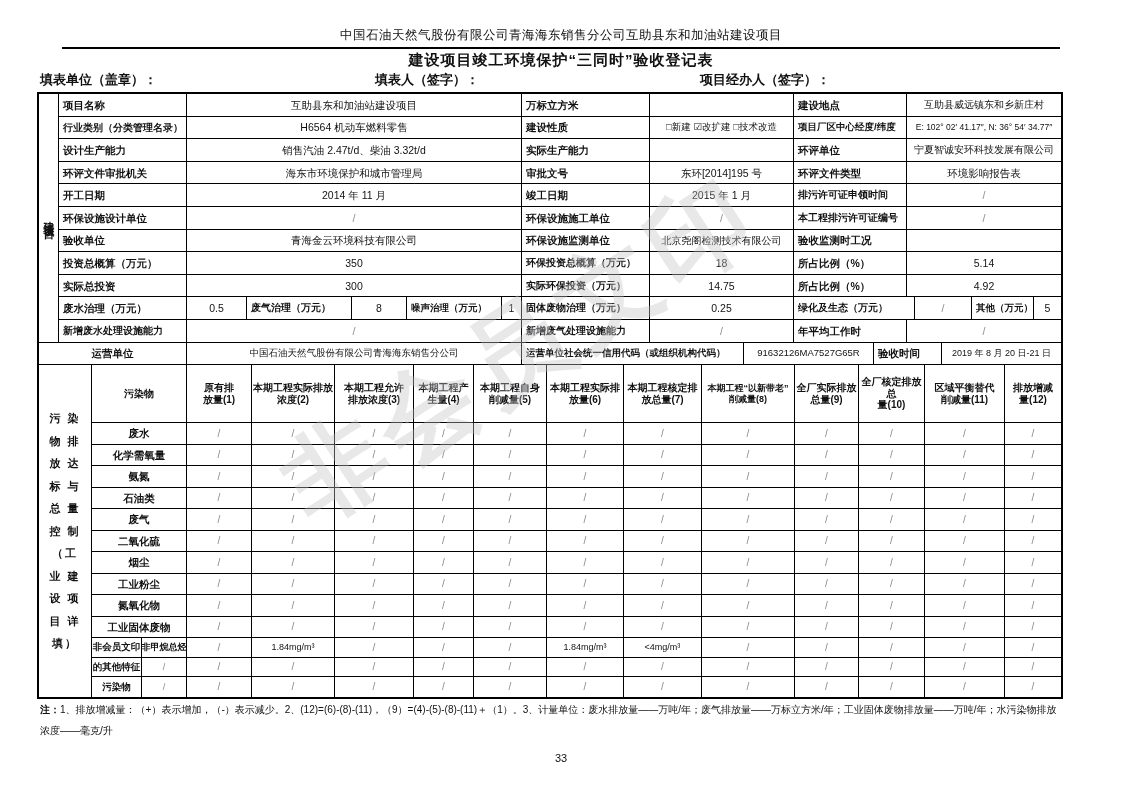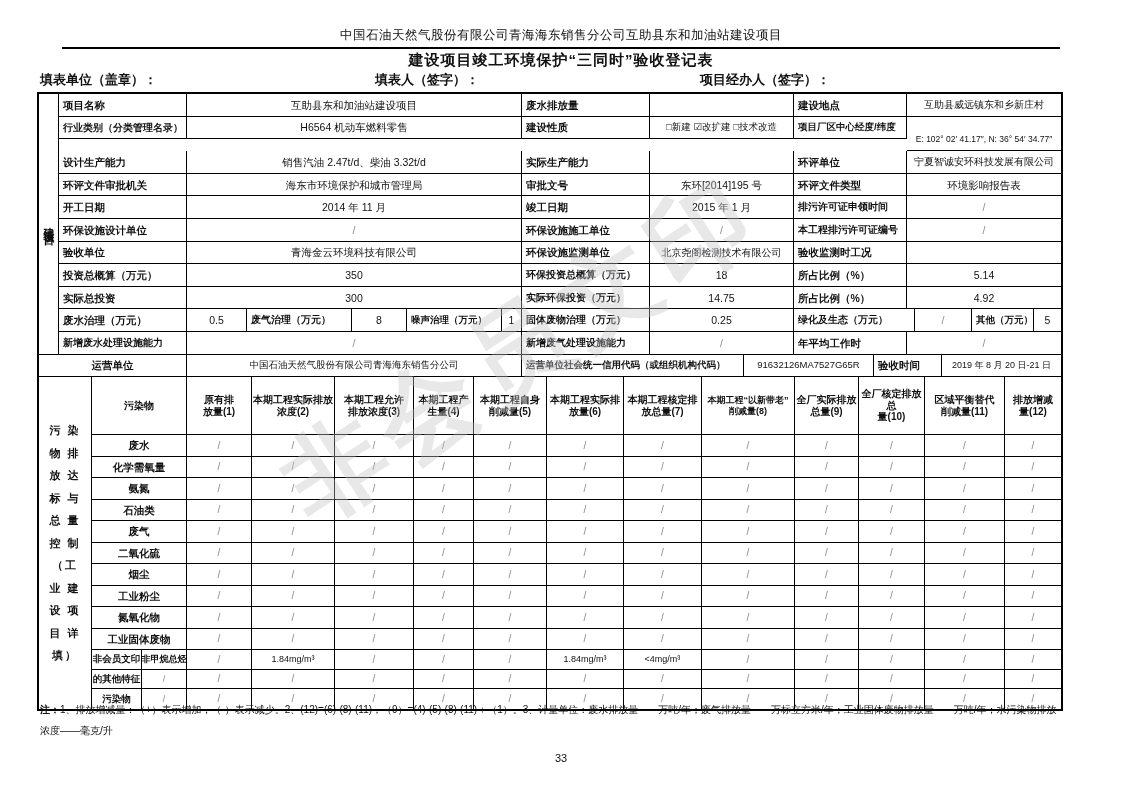--- a/index.html
+++ b/index.html
@@ -52,32 +52,32 @@
     <span class="fl3">项目经办人（签字）：</span>
   </div>
 
   <div class="tbl">
     <div class="sec">
       <div class="vcell" id="s1v">建设项目</div>
       <div id="sec1rows" style="width:1002px">
           <div class="row s1r">
             <div class="cell l" style="width: 128px;">项目名称</div>
             <div class="cell c" style="width: 335px;">互助县东和加油站建设项目</div>
-            <div class="cell l" style="width: 128px;">废水排放量</div>
+            <div class="cell l" style="width: 128px;">万标立方米</div>
             <div class="cell c" style="width: 144px;"></div>
             <div class="cell l" style="width: 113px;">建设地点</div>
             <div class="cell c" style="width: 154px; font-size: 10px;">互助县威远镇东和乡新庄村</div>
           </div>
           <div class="row s1r">
             <div class="cell l" style="width: 128px; font-size: 10px;">行业类别（分类管理名录）</div>
             <div class="cell c" style="width: 335px; text-align: right;">H6564 机动车燃料零售</div>
             <div class="cell l" style="width: 128px;">建设性质</div>
             <div class="cell c" style="width: 144px; font-size: 9.5px;">□新建  ☑改扩建  □技术改造</div>
             <div class="cell l" style="width: 113px; font-size: 9.5px;">项目厂区中心经度/纬度</div>
-            <div class="cell c" style="width: 154px; font-size: 8.5px; margin-top: 12px;">E: 102° 02′ 41.17″, N: 36° 54′ 34.77″</div>
+            <div class="cell c" style="width: 154px; font-size: 8.5px;">E: 102° 02′ 41.17″, N: 36° 54′ 34.77″</div>
           </div>
           <div class="row s1r">
             <div class="cell l" style="width: 128px;">设计生产能力</div>
             <div class="cell c" style="width: 335px;">销售汽油 2.47t/d、柴油 3.32t/d</div>
             <div class="cell l" style="width: 128px;">实际生产能力</div>
             <div class="cell c" style="width: 144px;"></div>
             <div class="cell l" style="width: 113px;">环评单位</div>
             <div class="cell c" style="width: 154px; font-size: 10px;">宁夏智诚安环科技发展有限公司</div>
           </div>
           <div class="row s1r">

